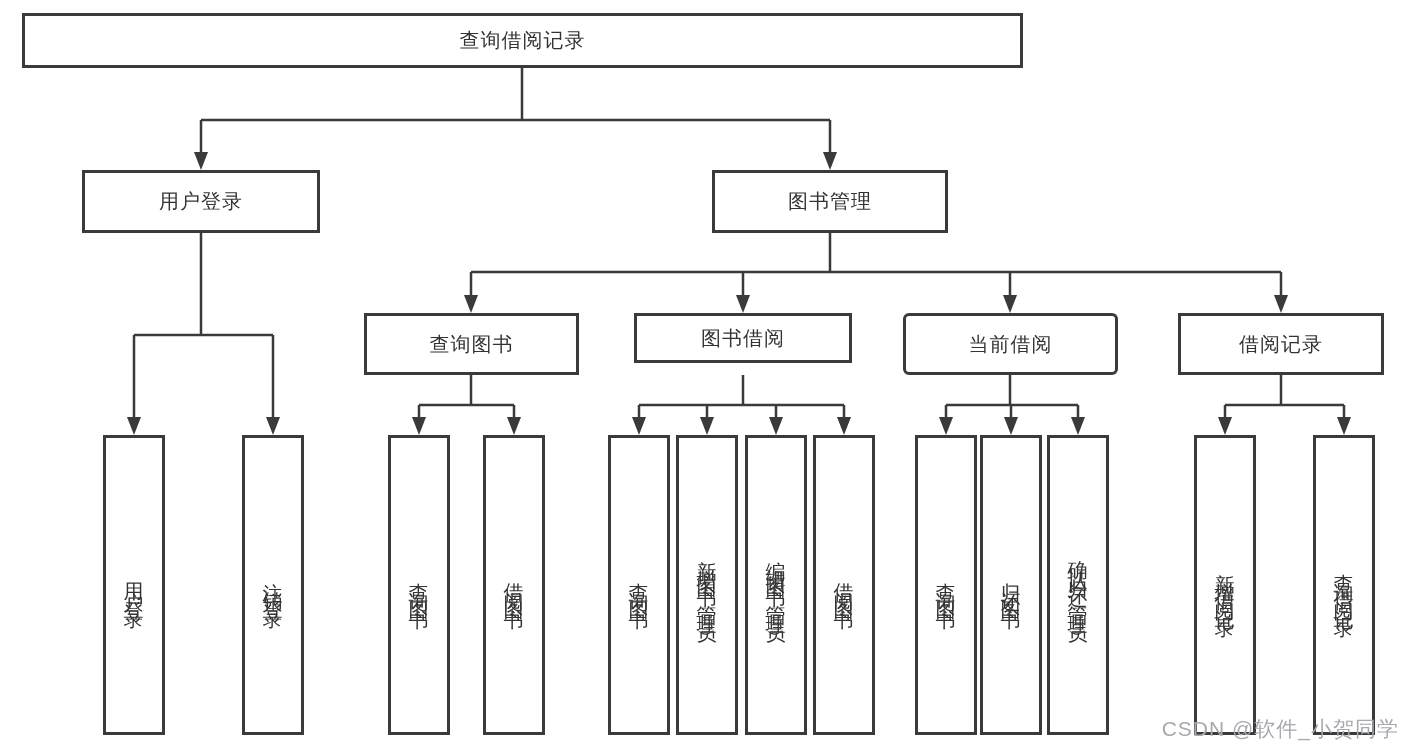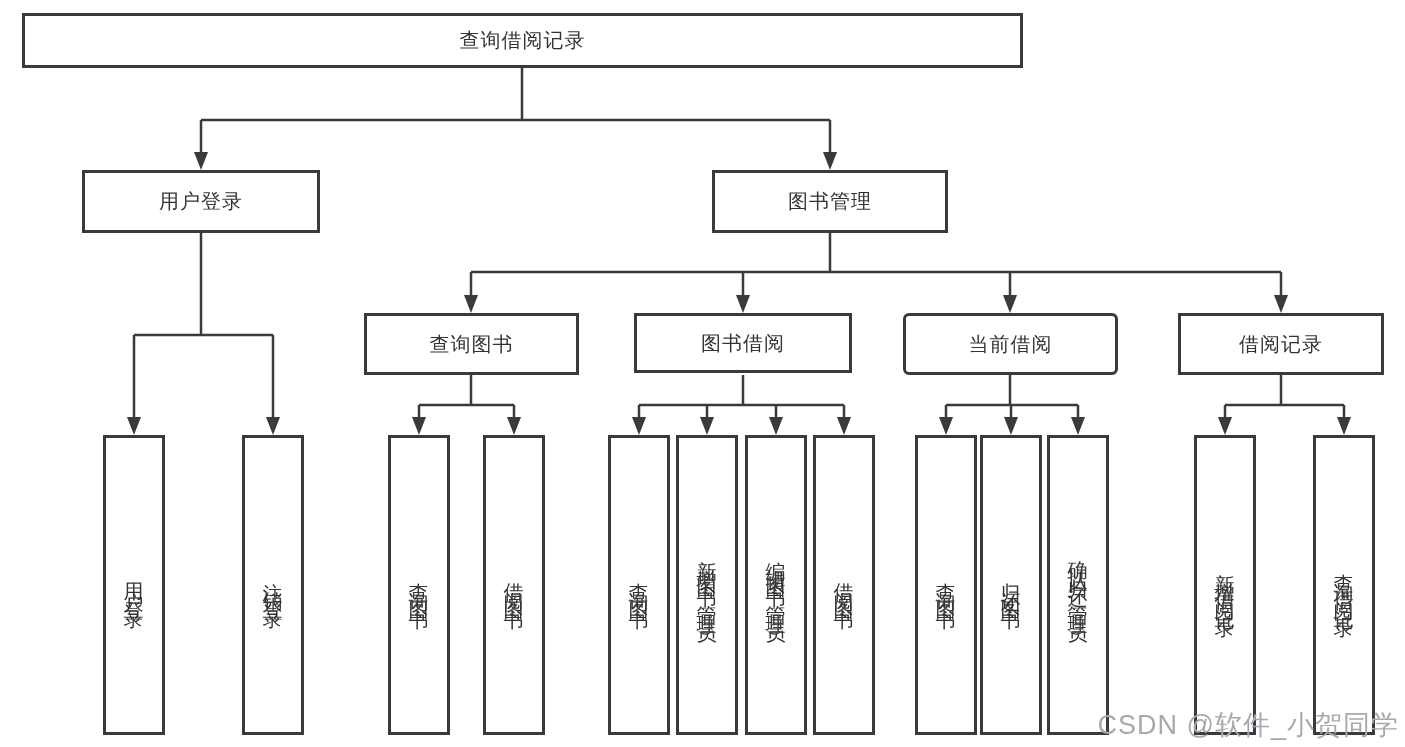--- a/index.html
+++ b/index.html
@@ -49,21 +49,21 @@
     text-orientation: mixed;
     letter-spacing: 9px;
     font-size: 20px;
     line-height: 1;
     white-space: nowrap;
   }
   .watermark {
     position: absolute;
     right: 6px;
     bottom: 4px;
-    font-size: 27px;
+    font-size: 21px;
     color: var(--watermark);
     z-index: 2;
     letter-spacing: 1px;
     white-space: nowrap;
   }
 </style>
 </head>
 <body>
 
 <div class="stage">
@@ -103,21 +103,21 @@
     <polygon points="1225,435 1218,417 1232,417"></polygon>
     <polygon points="1344,435 1337,417 1351,417"></polygon>
   </svg>
 
   <div class="box" style="left:22px; top:13px; width:1001px; height:55px;">查询借阅记录</div>
 
   <div class="box" style="left:82px; top:170px; width:238px; height:63px;">用户登录</div>
   <div class="box" style="left:712px; top:170px; width:236px; height:63px;">图书管理</div>
 
   <div class="box" style="left:364px; top:313px; width:215px; height:62px;">查询图书</div>
-  <div class="box" style="left:634px; top:313px; width:218px; height:60px;">图书借阅</div>
+  <div class="box" style="left:634px; top:313px; width:218px; height:50px;">图书借阅</div>
   <div class="box" style="left:903px; top:313px; width:215px; height:62px;border-radius:6px;">当前借阅</div>
   <div class="box" style="left:1178px; top:313px; width:206px; height:62px;">借阅记录</div>
 
   <div class="box leaf" style="left:103px; top:435px; width:62px; height:300px;">
     <span class="vtext">用户登录</span>
   </div>
   <div class="box leaf" style="left:242px; top:435px; width:62px; height:300px;">
     <span class="vtext">注销登录</span>
   </div>
 

